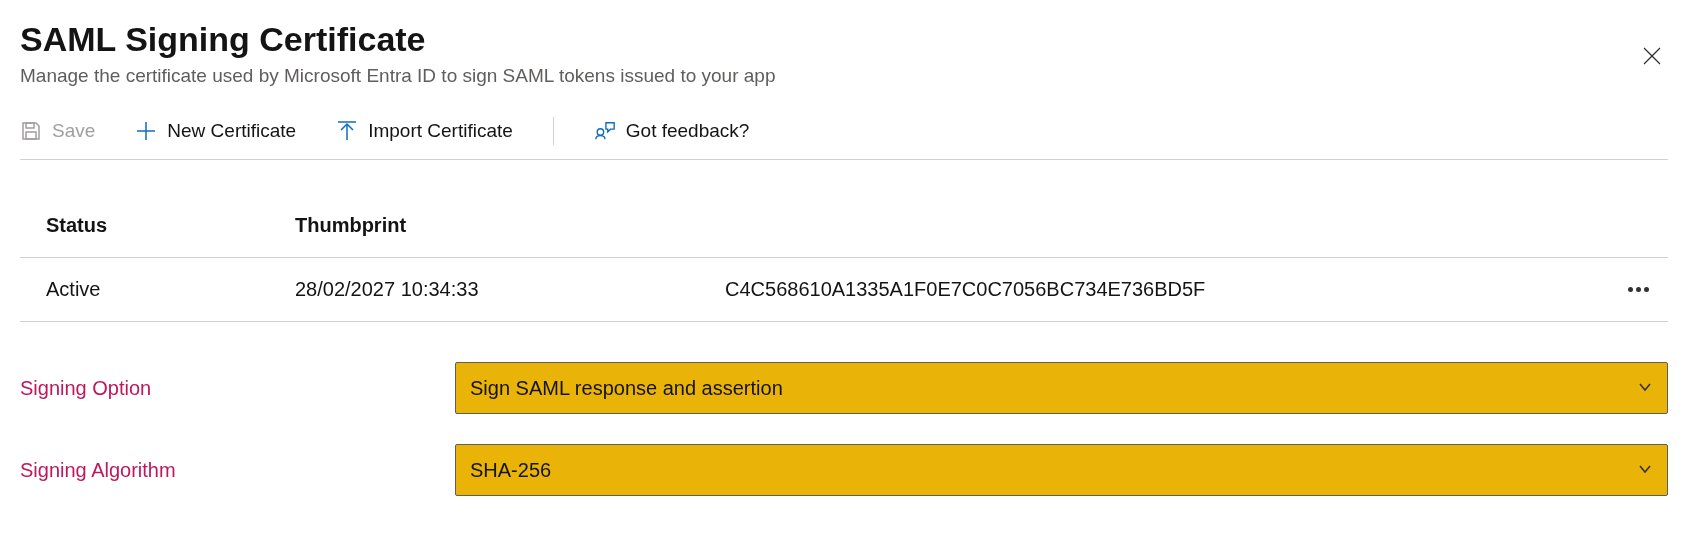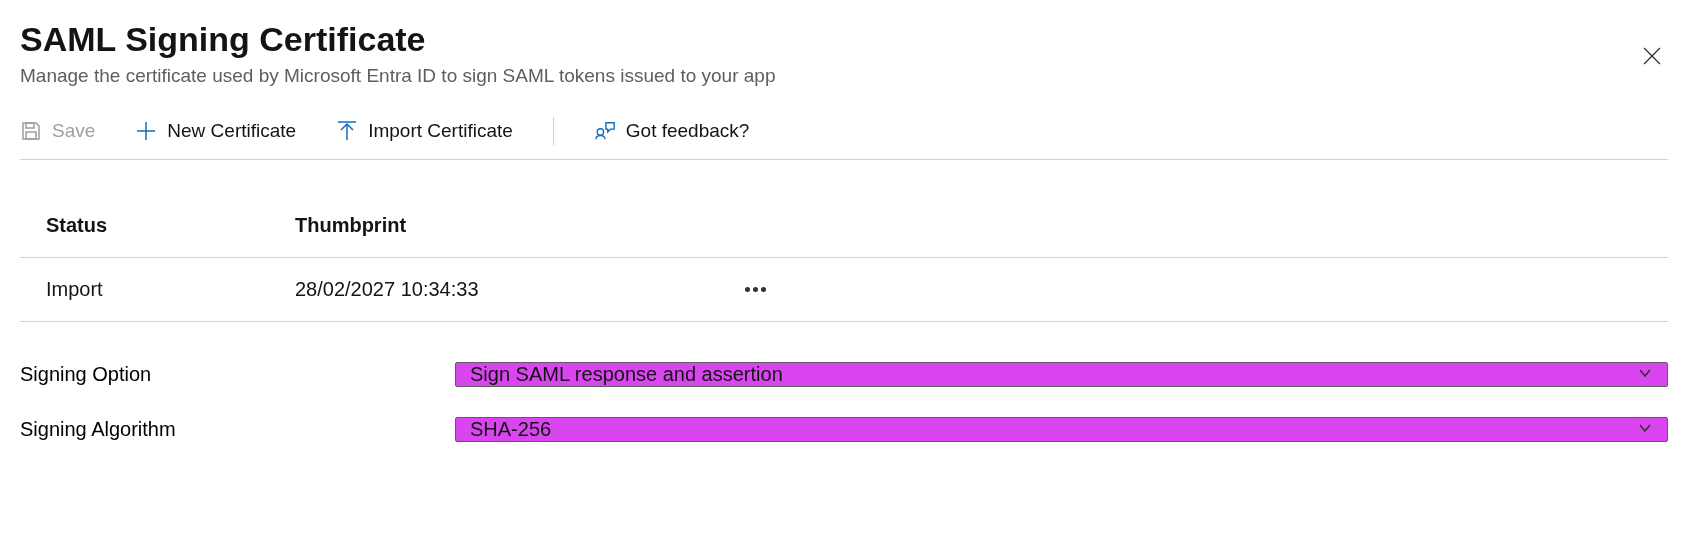--- a/index.html
+++ b/index.html
@@ -138,35 +138,35 @@
       margin-top: 40px;
     }
     .form-row {
       display: flex;
       align-items: center;
       margin-bottom: 30px;
     }
     .form-label {
       width: 435px;
       font-size: 20px;
-      color: #000000;
+      color: #be185d;
     }
     .form-select {
       flex: 1;
-      height: 25px;
+      height: 52px;
       border: 1px solid #605e5c;
       border-radius: 2px;
       display: flex;
       align-items: center;
       justify-content: space-between;
       padding: 11px 14px;
       font-size: 20px;
       color: #141414;
       cursor: pointer;
-      background: #d946ef;
+      background: #eab308;
     }
     .chevron-down {
       color: #323130;
     }
   </style>
 </head>
 <body>
 
 <div class="header-row">
   <div class="title-block">
@@ -226,22 +226,23 @@
   </div>
 </div>
 
 <div class="table">
   <div class="table-header">
     <div class="col-status th">Status</div>
     <div class="col-thumbprint th">Thumbprint</div>
     <div class="col-actions"></div>
   </div>
   <div class="table-row">
-    <div class="col-status td">Import</div>
+    <div class="col-status td">Active</div>
     <div class="col-expiration td">28/02/2027 10:34:33</div>
+    <div class="col-thumbprint td">C4C568610A1335A1F0E7C0C7056BC734E736BD5F</div>
     <div class="col-actions">
       <div class="more-icon">
         <span style="display:flex;gap:3px;">
           <span class="more-dot"></span>
           <span class="more-dot"></span>
           <span class="more-dot"></span>
         </span>
       </div>
     </div>
   </div>

